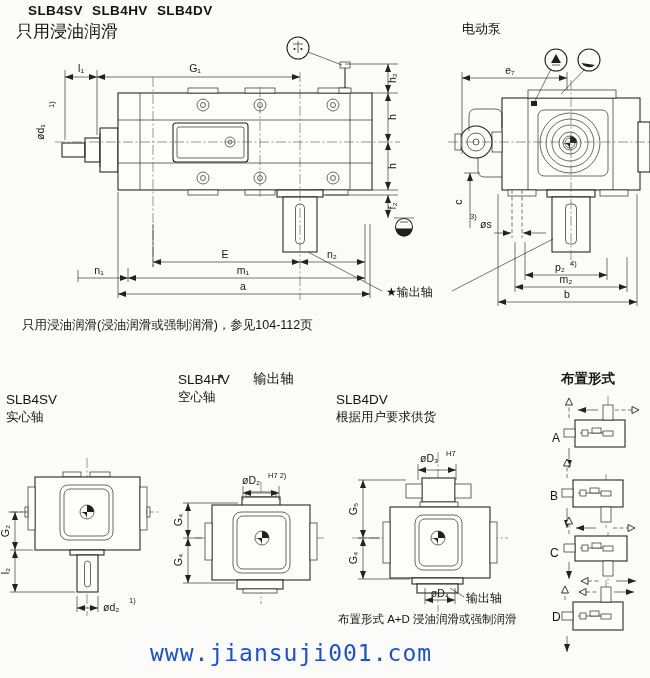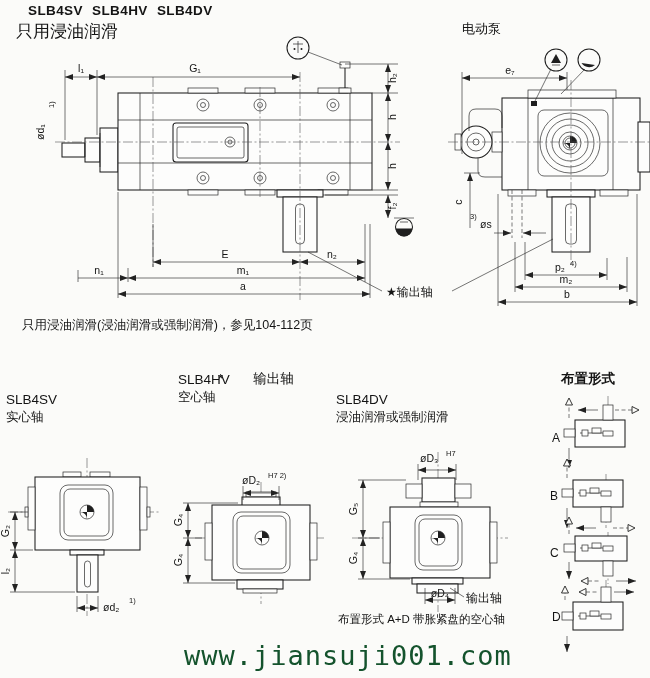--- a/index.html
+++ b/index.html
@@ -9,22 +9,22 @@
   .title{left:28px;top:3px;font-size:13.5px;font-weight:bold;word-spacing:5px;letter-spacing:.4px}
   .subtitle{left:16px;top:20px;font-size:17px}
   .pump{left:462px;top:20px;font-size:13px}
   .note{left:22px;top:317px;font-size:12.5px}
   .outhdr{left:218px;top:370px;font-size:13.5px;font-weight:normal}
   .outhdr .star{margin-right:30px}
   .variant{font-size:13.5px}
   .variant .desc{font-size:12.5px;font-weight:normal;margin-top:2px}
   .arrhdr{left:561px;top:370px;font-size:13.5px;font-weight:bold}
   .dvnote{left:338px;top:612px;font-size:11.5px}
-  .wm{left:184px;top:640px;font-size:27px;font-family:"DejaVu Sans Mono","Liberation Mono",monospace;
-      color:#14532d;letter-spacing:1px}
+  .wm{left:150px;top:640px;font-size:23px;font-family:"DejaVu Sans Mono","Liberation Mono",monospace;
+      color:#1d4ed8;letter-spacing:1px}
   svg{position:absolute;left:0;top:0}
   svg text{font-family:"Liberation Sans","DejaVu Sans",sans-serif;fill:#141414}
   .t{font-size:10.5px}
   .ts{font-size:7.5px}
   .tc{font-size:12px}
   .s1{stroke:#1f1f1f;stroke-width:1.05;fill:none}
   .s2{stroke:#2a2a2a;stroke-width:.7;fill:none}
   .sw{fill:#fdfdfc;stroke:#1f1f1f;stroke-width:1.05}
   .sw2{fill:#fdfdfc;stroke:#2a2a2a;stroke-width:.7}
   .dim{stroke:#2b2b2b;stroke-width:.65;fill:none}
@@ -48,25 +48,25 @@
 <div class="abs variant" style="left:6px;top:392px">
   <div>SLB4SV</div>
   <div class="desc">实心轴</div>
 </div>
 <div class="abs variant" style="left:178px;top:372px">
   <div>SLB4HV</div>
   <div class="desc">空心轴</div>
 </div>
 <div class="abs variant" style="left:336px;top:392px">
   <div>SLB4DV</div>
-  <div class="desc">浸油润滑或强制润滑</div>
+  <div class="desc">根据用户要求供货</div>
 </div>
 
 <div class="abs arrhdr">布置形式</div>
-<div class="abs dvnote">布置形式 A+D 带胀紧盘的空心轴</div>
+<div class="abs dvnote">布置形式 A+D 浸油润滑或强制润滑</div>
 <div class="abs wm">www.jiansuji001.com</div>
 
 <svg style="top:32px" width="650" height="280" viewBox="0 0 650 280">
   <defs>
     <marker id="mE" markerUnits="userSpaceOnUse" markerWidth="10" markerHeight="8" refX="8.5" refY="4" orient="auto">
       <path d="M0.5,1 L8.5,4 L0.5,7 Z" fill="#222"></path>
     </marker>
     <marker id="mS" markerUnits="userSpaceOnUse" markerWidth="10" markerHeight="8" refX="1.5" refY="4" orient="auto">
       <path d="M9.5,1 L1.5,4 L9.5,7 Z" fill="#222"></path>
     </marker>

